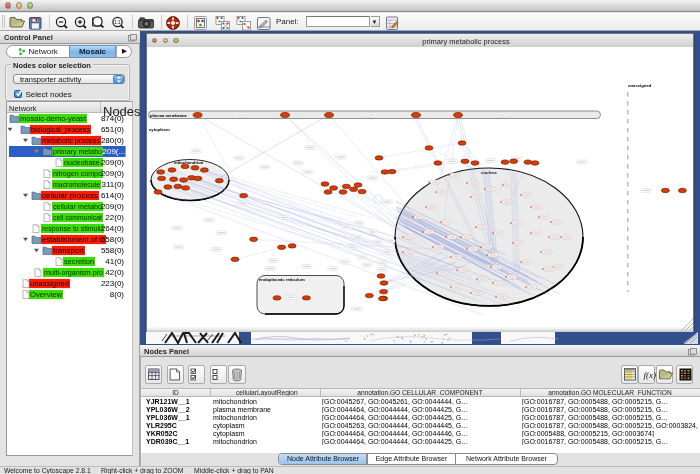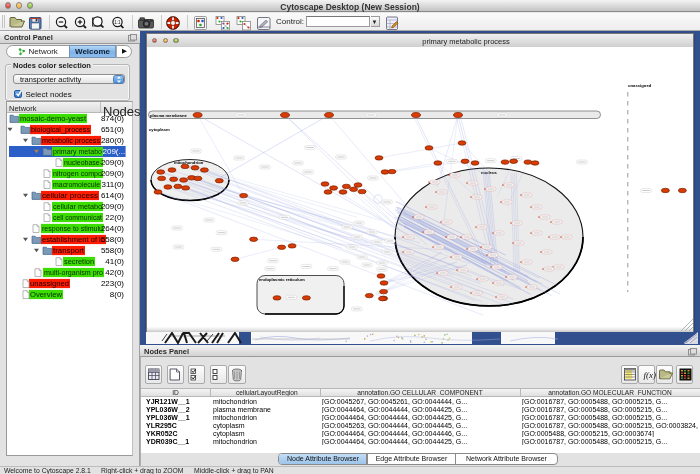--- a/index.html
+++ b/index.html
@@ -3,21 +3,20 @@
 *{margin:0;padding:0;box-sizing:border-box;}
 html,body{width:700px;height:474px;overflow:hidden;font-family:"Liberation Sans",sans-serif;background:#e8e8e8;}
 .abs{position:absolute;}
 #stage{position:relative;width:700px;height:474px;}
 </style></head><body>
 <div id="stage">
 <div class="abs" style="left:0;top:0;width:700px;height:11.5px;background:linear-gradient(#f3f3f3,#d2d2d2 70%,#c2c2c2);border-bottom:1px solid #8a8a8a;"></div>
 <div class="abs" style="left:4.7px;top:2.2px;width:6.6px;height:6.6px;border-radius:50%;background:radial-gradient(circle at 50% 30%,#f08d83,#d8281c);border:0.5px solid #888;"></div>
 <div class="abs" style="left:15.7px;top:2.2px;width:6.6px;height:6.6px;border-radius:50%;background:radial-gradient(circle at 50% 30%,#ffd37a,#f0a431);border:0.5px solid #888;"></div>
 <div class="abs" style="left:26.7px;top:2.2px;width:6.6px;height:6.6px;border-radius:50%;background:radial-gradient(circle at 50% 30%,#c6e88a,#77ad2c);border:0.5px solid #888;"></div>
-<div class="abs" style="left:0;top:1.5px;width:700px;height:9px;font-size:8.5px;font-weight:bold;color:#333;text-align:center;">Cytoscape Desktop (New Session)</div>
 <div class="abs" style="left:0;top:12.5px;width:700px;height:18.5px;background:linear-gradient(#fafafa,#ededed);border-bottom:1px solid #a8a8a8;"></div>
 <div class="abs" style="left:1.5px;top:15px;width:1px;height:13px;background:#c4c4c4;"></div>
 <div class="abs" style="left:3.5px;top:15px;width:1px;height:13px;background:#c4c4c4;"></div>
 <div class="abs" style="left:48.7px;top:14.5px;width:1px;height:14px;background:#cccccc;"></div>
 <div class="abs" style="left:132.0px;top:14.5px;width:1px;height:14px;background:#cccccc;"></div>
 <div class="abs" style="left:161.0px;top:14.5px;width:1px;height:14px;background:#cccccc;"></div>
 <div class="abs" style="left:186.7px;top:14.5px;width:1px;height:14px;background:#cccccc;"></div>
 <svg class="abs" style="left:0;top:12px;" width="700" height="20" viewBox="0 0 700 20">
 <g>
 
@@ -86,41 +85,41 @@
 
 <rect x="257.5" y="5.5" width="12.5" height="12" rx="1.5" fill="#f6f6f8" stroke="#667" stroke-width="0.9"></rect>
 <path d="M260 13.5 l6-5.5 1.8 1.8 -6 5.5 -2.3 0.5 z" fill="#aab" stroke="#667" stroke-width="0.5"></path>
 <path d="M257.5 15 h12.5" stroke="#667" stroke-width="0.8"></path>
 
 <rect x="386.5" y="5" width="11" height="12.5" rx="1" fill="#eef" stroke="#556" stroke-width="0.8"></rect>
 <path d="M386.5 8 h11 M390 8 v9.5 M386.5 11.5 h11 M386.5 15 h11" stroke="#99a" stroke-width="0.6"></path>
 <path d="M392 14 l4.5-4.5 1.6 1.6 -4.5 4.5 -2 0.4 z" fill="#cc8822" stroke="#774400" stroke-width="0.5"></path>
 </g>
     </svg>
-<div class="abs" style="left:276px;top:17px;font-size:8px;color:#222;">Control:</div>
+<div class="abs" style="left:276px;top:17px;font-size:8px;color:#222;">Panel:</div>
 <div class="abs" style="left:305.8px;top:15.5px;width:64.7px;height:11.5px;background:#fff;border:1px solid #9a9a9a;border-top-color:#777;"></div>
 <div class="abs" style="left:370.5px;top:15.5px;width:9px;height:11.5px;background:linear-gradient(#fdfdfd,#d8d8d8);border:1px solid #9a9a9a;border-left:none;font-size:6px;color:#222;text-align:center;line-height:11px;">▼</div>
 <div class="abs" style="left:0;top:31px;width:140px;height:435px;background:#e3e3e3;border-right:1px solid #a0a0a0;"></div>
 <div class="abs" style="left:0;top:31px;width:140px;height:12.5px;background:linear-gradient(#f5f5f5,#d0d0d0);border-bottom:1px solid #9a9a9a;"></div>
 <div class="abs" style="left:4px;top:33px;font-size:7.5px;font-weight:bold;color:#2a2a2a;">Control Panel</div>
 <svg class="abs" style="left:128px;top:33.5px;" width="9" height="8" viewBox="0 0 9 8">
       <rect x="0.5" y="1.5" width="6" height="5.5" fill="none" stroke="#888" stroke-width="0.9"></rect>
       <rect x="2.5" y="0.5" width="6" height="5.5" fill="#ddd" stroke="#888" stroke-width="0.9"></rect>
     </svg>
 <div class="abs" style="left:6px;top:45.3px;width:126px;height:12.4px;background:#fff;border:1px solid #9a9a9a;border-radius:6.5px;"></div>
 <div class="abs" style="left:69px;top:45.3px;width:47px;height:12.4px;background:linear-gradient(#b7d9f7,#7fb2e8 55%,#8ebdec);border:1px solid #7193b8;"></div>
 <div class="abs" style="left:116px;top:45.3px;width:16px;height:12.4px;border-left:1px solid #aaa;font-size:6.5px;line-height:12px;text-align:center;color:#111;border-radius:0 6.5px 6.5px 0;">▶</div>
 <svg class="abs" style="left:17.5px;top:47.5px;" width="8" height="8" viewBox="0 0 8 8">
       <circle cx="2" cy="1.5" r="1.2" fill="#3a3"></circle>
       <circle cx="5.8" cy="3" r="1.2" fill="#3a3"></circle>
       <circle cx="2.5" cy="6" r="1.2" fill="#3a3"></circle>
       <path d="M2 1.5 L5.8 3 L2.5 6 Z" fill="none" stroke="#3a3" stroke-width="0.6"></path>
     </svg>
 <div class="abs" style="left:28.5px;top:47.3px;font-size:8px;color:#222;">Network</div>
-<div class="abs" style="left:69px;top:47.2px;width:47px;text-align:center;font-size:8px;font-weight:bold;color:#123;">Welcome</div>
+<div class="abs" style="left:69px;top:47.2px;width:47px;text-align:center;font-size:8px;font-weight:bold;color:#123;">Mosaic</div>
 <div class="abs" style="left:5px;top:64px;width:125px;height:37px;border:1px solid #b5b5b5;border-radius:3px;box-shadow:inset 0 0 0 1px #f5f5f5;"></div>
 <div class="abs" style="left:11px;top:60.5px;background:#e3e3e3;padding:0 2px;font-size:7.5px;font-weight:bold;color:#222;">Nodes color selection</div>
 <div class="abs" style="left:13px;top:74px;width:112px;height:10px;background:linear-gradient(#ffffff,#e2e2e2);border:1px solid #8e8e8e;border-radius:3px;"></div>
 <div class="abs" style="left:20px;top:75.3px;font-size:7.5px;color:#111;">transporter activity</div>
 <div class="abs" style="left:112.5px;top:74.5px;width:11.5px;height:9px;background:linear-gradient(#8fc0f0,#4a8fd8);border-radius:2.5px;border:0.5px solid #4a7cb0;"></div>
 <svg class="abs" style="left:114.5px;top:75.5px;" width="8" height="7" viewBox="0 0 8 7">
       <path d="M4 0.2 L6.2 2.6 H1.8 Z" fill="#fff"></path>
       <path d="M4 6.8 L6.2 4.4 H1.8 Z" fill="#fff"></path>
     </svg>
 <div class="abs" style="left:13.5px;top:89.5px;width:8.6px;height:8.6px;background:linear-gradient(#6aa6e8,#3a78cc);border:1px solid #2a5a9a;border-radius:2px;"></div>

